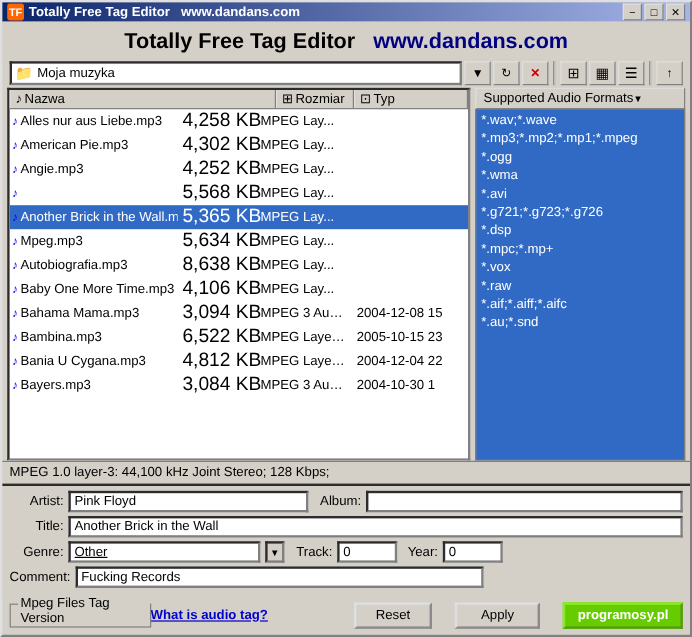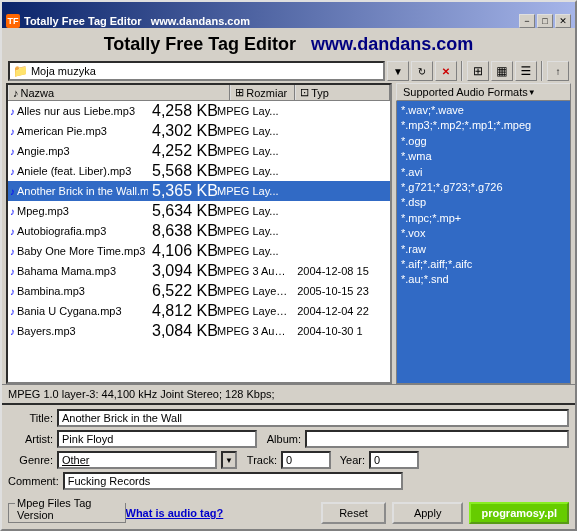--- a/index.html
+++ b/index.html
@@ -16,25 +16,25 @@
       height: 531px;
       background: #d4d0c8;
       border: 2px solid #808080;
       border-top: 2px solid #dfdfdf;
       border-left: 2px solid #dfdfdf;
       display: flex;
       flex-direction: column;
     }
     .title-bar {
       background: linear-gradient(to right, #0a246a, #a6b5e9);
-      height: 26px;
-      display: flex;
-      align-items: flex-start;
+      height: 16px;
+      display: flex;
+      align-items: center;
       justify-content: space-between;
-      padding: 12px 4px;
+      padding: 0 4px;
       flex-shrink: 0;
     }
     .title-bar-left {
       display: flex;
       align-items: center;
       gap: 4px;
     }
     .title-bar-icon {
       width: 14px;
       height: 14px;
@@ -340,21 +340,21 @@
       flex-shrink: 0;
     }
     .bottom-left {
       display: flex;
       align-items: center;
       gap: 0;
     }
     .bottom-right {
       display: flex;
       align-items: center;
-      gap: 6px;
+      gap: 19px;
     }
     .what-is-link {
       color: #0000cc;
       text-decoration: underline;
       font-size: 11px;
       font-weight: bold;
       cursor: pointer;
     }
     .btn-reset {
       background: #d4d0c8;
@@ -471,21 +471,20 @@
       <span class="music-icon">♪</span>
       <span>Angie.mp3</span>
     </div>
     <div class="file-size">4,252 KB</div>
     <div class="file-type">MPEG Lay...</div>
     <div class="file-date"></div>
   </div>
           <div class="file-row">
     <div class="file-name">
       <span class="music-icon">♪</span>
-      <span>Aniele (feat. Liber).mp3</span>
     </div>
     <div class="file-size">5,568 KB</div>
     <div class="file-type">MPEG Lay...</div>
     <div class="file-date"></div>
   </div>
           <div class="file-row selected">
     <div class="file-name">
       <span class="music-icon">♪</span>
       <span>Another Brick in the Wall.mp3</span>
     </div>
@@ -581,29 +580,29 @@
     </div>
   </div>
 
   <div class="status-bar">
     <span>MPEG 1.0 layer-3:  44,100 kHz Joint Stereo;  128 Kbps;</span>
   </div>
 
   <div class="tag-editor">
 
     <div class="tag-row">
-      <span class="tag-label">Title:</span>
-      <input class="tag-input tag-input-title" type="text" value="Another Brick in the Wall" style="">
-    </div>
-
-    <div class="tag-row">
       <span class="tag-label">Artist:</span>
       <input class="tag-input tag-input-artist" type="text" value="Pink Floyd" style="">
       <span class="tag-label" style="min-width:40px;">Album:</span>
       <input class="tag-input tag-input-album" type="text" value="" style="">
+    </div>
+
+    <div class="tag-row">
+      <span class="tag-label">Title:</span>
+      <input class="tag-input tag-input-title" type="text" value="Another Brick in the Wall" style="">
     </div>
 
     <div class="tag-row">
       <span class="tag-label">Genre:</span>
       <input class="tag-input tag-input-genre" type="text" value="Other" style="">
       <div class="genre-select-btn">▼</div>
       <span class="tag-label" style="min-width:36px;">Track:</span>
       <input class="tag-input tag-input-track" type="text" value="0" style="">
       <span class="tag-label" style="min-width:30px;">Year:</span>
       <input class="tag-input tag-input-year" type="text" value="0" style="">

